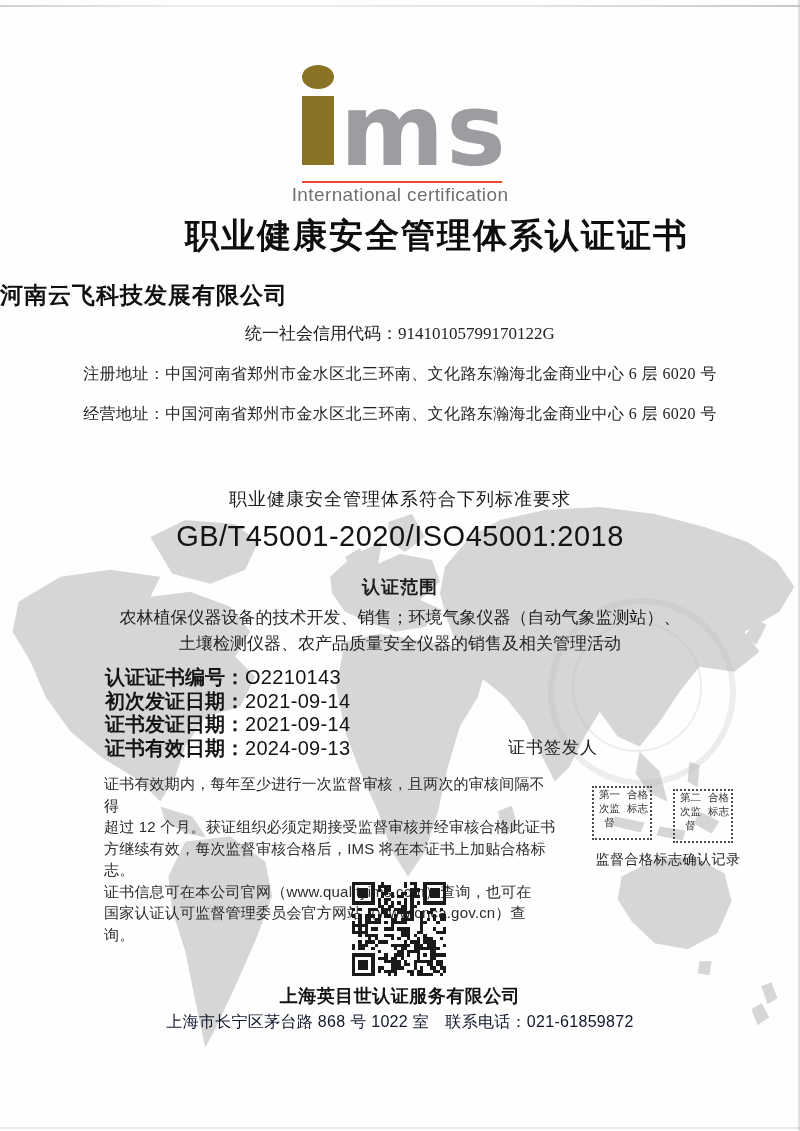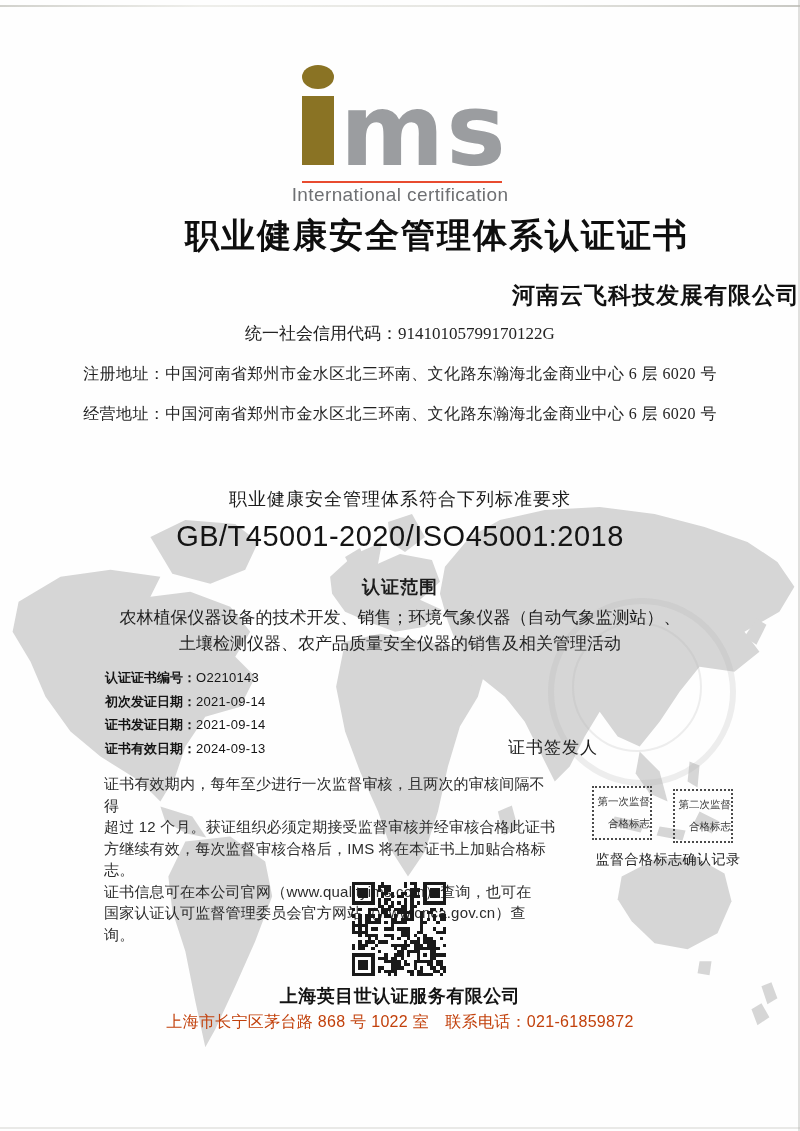--- a/index.html
+++ b/index.html
@@ -22,56 +22,56 @@
     border:2px solid rgba(178,178,178,.22); z-index:0; }
   
   .logo-wrap { top:60px; left:290px; width:220px; height:110px; }
   .logo-rule { top:181px; left:302px; width:200px; height:2px; }
   .logo-tagline { top:184px; left:0; width:100%; text-align:center;
     font-family:"Liberation Sans", sans-serif; font-size:19px; color:#6e7073; letter-spacing:.4px; }
   
   .cert-title { top:213px; left:0; width:100%; text-align:center;
     font-family:"Liberation Sans", sans-serif; font-weight:bold; font-size:34px;
     letter-spacing:2px; color:#0e0e0e;padding-left:37px; }
-  .company { top:280px; left:0; width:100%; text-align:right;
+  .company { top:280px; left:0; width:100%; text-align:left;
     font-family:"Liberation Sans", sans-serif; font-weight:bold; font-size:23px;
     letter-spacing:1px; color:#111; }
   .credit { top:322px; left:0; width:100%; text-align:center; font-size:17px; color:#222; }
   .addr { left:0; width:100%; text-align:center; font-size:16px; letter-spacing:.4px; color:#1f1f1f; }
   .addr-reg { top:364px; } .addr-biz { top:404px; }
   .std-intro { top:487px; left:0; width:100%; text-align:center; font-size:18px; color:#1a1a1a; letter-spacing:1px; }
   .std-code { top:520px; left:0; width:100%; text-align:center;
     font-family:"Liberation Sans", sans-serif; font-size:29px; color:#141414; letter-spacing:.5px; }
   .scope-title { top:575px; left:0; width:100%; text-align:center; font-weight:bold; font-size:18px; letter-spacing:1px; }
   .scope-line { left:0; width:100%; text-align:center; font-size:17px; color:#1f1f1f; }
   .scope-l1 { top:606px; } .scope-l2 { top:632px; }
   
   .fields { left:105px; top:666px; font-family:"Liberation Sans", sans-serif;
-    font-size:13px; line-height:23.5px; color:#141414; }
+    font-size:20px; line-height:23.5px; color:#141414; }
   .fields .lbl { font-weight:bold; }
   .fields .val { font-weight:normal; letter-spacing:.3px; }
   .signer { left:508px; top:736px; font-family:"Liberation Sans", sans-serif;
     font-size:17px; letter-spacing:1px; color:#1d1d1d; }
   
   .notice { left:104px; top:773px; width:452px; font-family:Liberation Sans, sans-serif;
     font-size:15px; line-height:21.5px; color:#2b2b2b; letter-spacing:.2px; }
   
   .sticker { width:56px; height:50px; border:2px dotted #4b4b4b; display:flex;
-    flex-direction:column; justify-content:space-evenly; align-items:flex-end;
+    flex-direction:row; justify-content:space-evenly; align-items:flex-start;
     font-family:Liberation Mono, monospace; font-size:10.5px; color:#333; text-align:center; }
   .sticker-1 { left:592px; top:786px; }
   .sticker-2 { left:673px; top:789px; }
   .sticker-caption { left:588px; top:851px; width:160px; text-align:center;
     font-family:"Liberation Sans", sans-serif; font-size:14px; letter-spacing:.5px; color:#222; }
   
   .qr { left:352px; top:882px; width:94px; height:94px; }
   .issuer { top:984px; left:0; width:100%; text-align:center;
     font-family:Liberation Serif, serif; font-weight:bold; font-size:18px; color:#131313; letter-spacing:.5px; }
   .issuer-addr { top:1012px; left:0; width:100%; text-align:center;
-    font-family:"Liberation Sans", sans-serif; font-size:16px; color:#c2410c; letter-spacing:.3px; }
+    font-family:"Liberation Sans", sans-serif; font-size:16px; color:#0f172a; letter-spacing:.3px; }
 </style>
 </head>
 <body>
 
 <div class="page">
 
   <svg class="map" viewBox="0 0 800 650" aria-hidden="true">
     <g fill="#d6d6d6">
       <path d="M150,55 L185,38 L235,42 L258,60 L245,88 L210,102 L172,92 Z"></path>
       <path d="M18,120 L60,95 L110,88 L160,95 L150,115 L190,110 L230,125 L250,150 L235,175 L255,195 L240,225 L205,235 L185,265 L175,295 L160,320 L140,300 L100,275 L70,250 L45,215 L30,180 L12,150 Z"></path>

